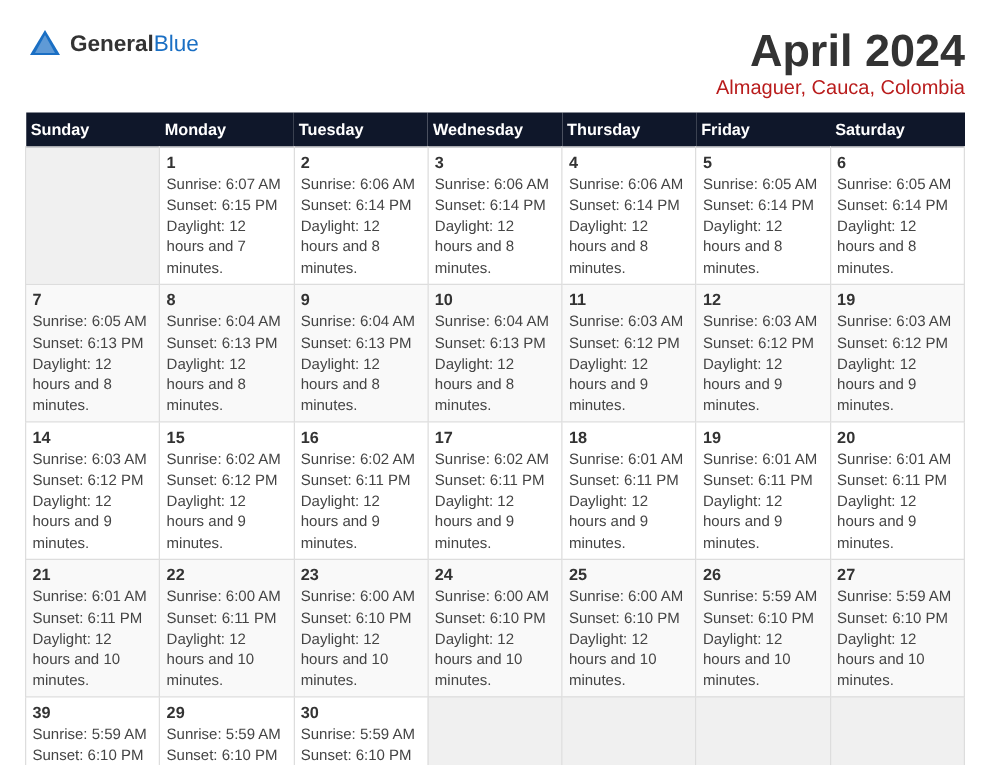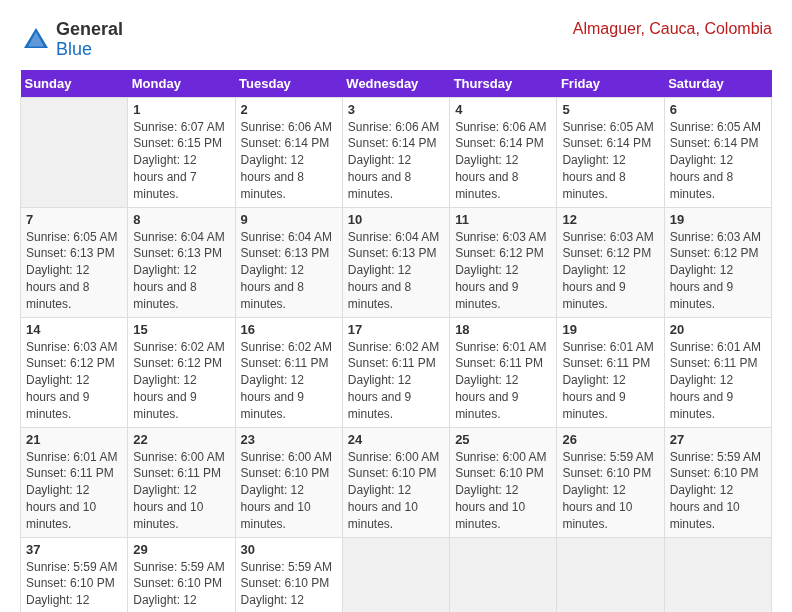--- a/index.html
+++ b/index.html
@@ -15,21 +15,21 @@
       justify-content: space-between;
       align-items: flex-start;
       margin-bottom: 10px;
     }
     .logo {
       display: flex;
       align-items: center;
     }
     .logo-text {
       display: flex;
-      flex-direction: column;
+      flex-direction: row;
       line-height: 1.1;
     }
     .logo-general {
       font-size: 18px;
       font-weight: bold;
       color: #333;
     }
     .logo-blue {
       font-size: 18px;
       font-weight: normal;
@@ -51,21 +51,21 @@
     .location {
       font-size: 16px;
       color: #b91c1c;
     }
     table {
       width: 100%;
       border-collapse: collapse;
       font-size: 11px;
     }
     th {
-      background: #6d28d9;
+      background: #0f172a;
       color: #fff;
       padding: 6px 4px;
       text-align: left;
       font-size: 13px;
       font-weight: bold;
     }
     td {
       border: 1px solid #ddd;
       vertical-align: top;
       padding: 4px 5px;
@@ -102,20 +102,21 @@
     <svg class="logo-icon" viewBox="0 0 40 40">
       <polygon points="20,5 35,30 5,30" fill="#1a6fc4"></polygon>
       <polygon points="20,10 30,28 10,28" fill="#fff" opacity="0.3"></polygon>
     </svg>
     <div class="logo-text">
       <span class="logo-general">General</span>
       <span class="logo-blue">Blue</span>
     </div>
   </div>
   <div class="title-block">
+    <div class="month-year">April 2024</div>
     <div class="location">Almaguer, Cauca, Colombia</div>
   </div>
 </div>
 
 <table>
   <thead>
     <tr>
       <th>Sunday</th>
       <th>Monday</th>
       <th>Tuesday</th>
@@ -292,21 +293,21 @@
         </td>
         <td>
           <span class="day-num">27</span>
         <div class="day-info">
           Sunrise: 5:59 AM<br>Sunset: 6:10 PM<br>Daylight: 12 hours and 10 minutes.
         </div>
         </td>
       </tr>
       <tr>
         <td>
-          <span class="day-num">37</span>
+          <span class="day-num">39</span>
         <div class="day-info">
           Sunrise: 5:59 AM<br>Sunset: 6:10 PM<br>Daylight: 12 hours and 10 minutes.
         </div>
         </td>
         <td>
           <span class="day-num">29</span>
         <div class="day-info">
           Sunrise: 5:59 AM<br>Sunset: 6:10 PM<br>Daylight: 12 hours and 10 minutes.
         </div>
         </td>

